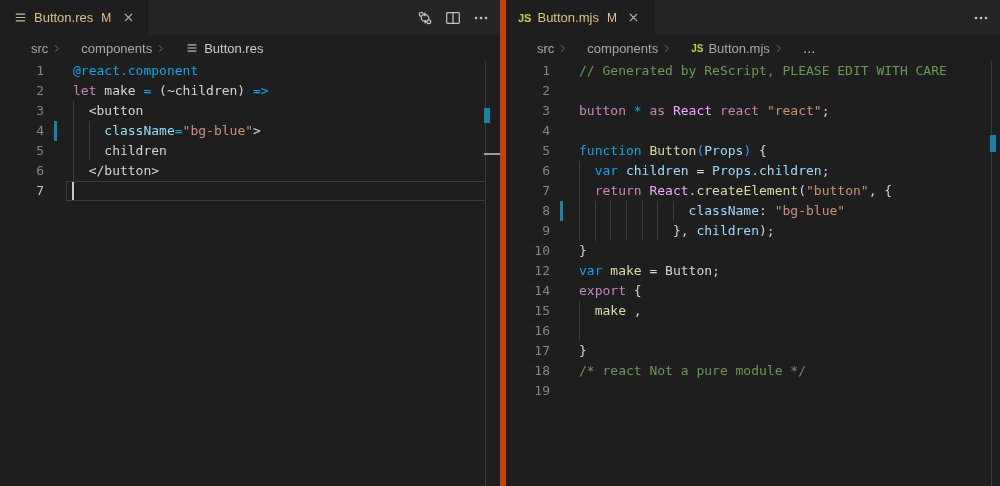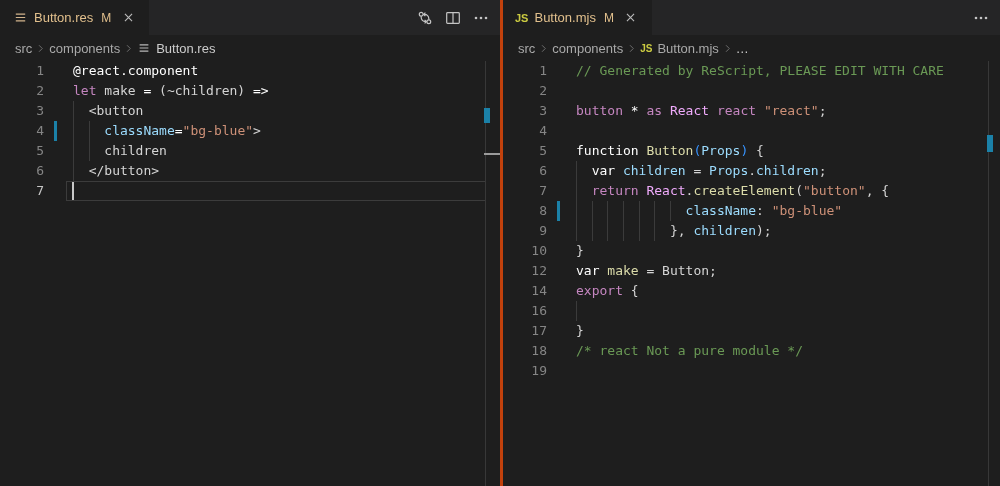--- a/index.html
+++ b/index.html
@@ -2,56 +2,56 @@
 <html><head>
 <meta charset="utf-8">
 <style>
   * { margin:0; padding:0; box-sizing:border-box; }
   html,body { background:#1e1e1e; }
   body { width:1000px; height:486px; overflow:hidden;
          font-family:"Liberation Sans", sans-serif; }
   .window { position:relative; width:1000px; height:486px; background:#1e1e1e; display:flex; }
 
   .pane { position:relative; width:500px; height:486px; background:#1e1e1e; }
-  .pane.right { border-left:3px solid #c2410c; }
+  .pane.right { border-left:6px solid #c2410c; }
 
   
   .tab-bar { position:relative; height:35px; background:#252526; display:flex; }
   .tab { height:35px; display:flex; align-items:center; gap:6px; padding:0 10px 0 12px;
          background:#1e1e1e; color:#e2c08d; font-size:13px; cursor:pointer; }
   .tab-label { white-space:nowrap; }
   .tab-mod { color:#e2c08d; font-size:12px; margin-left:2px; }
   .icon-btn { width:22px; height:24px; display:flex; align-items:center; justify-content:center; }
   .icon-btn svg { display:block; }
   .actions { position:absolute; right:8px; top:0; height:35px; display:flex; align-items:center; gap:6px; }
   .stroke { stroke:#c5c5c5; stroke-width:1.3; fill:none; }
   .fillc  { fill:#c5c5c5; }
   .close-x svg { stroke:#bbbbbb; }
 
   
   .breadcrumbs { height:26px; display:flex; align-items:center; padding-left:15px;
                  font-size:13px; color:#a9a9a9; background:#1e1e1e; }
-  .bc-item { display:flex; align-items:center; gap:5px; cursor:pointer; white-space:nowrap; }
+  .bc-item { display:flex; align-items:center; gap:5px; cursor:pointer; white-space:nowrap;margin-left:16px; }
   .bc-item.last { color:#cccccc; }
   .bc-chevron { margin:0 2px; display:flex; }
   .js-badge { font-size:10px; font-weight:bold; color:#cbcb41; letter-spacing:0; }
   .tab .js-badge { font-size:11px; }
 
   
   .editor-body { position:relative; height:425px; overflow:hidden; }
   .lines { position:absolute; left:0; top:0; right:0; bottom:0;
            font-family:"DejaVu Sans Mono","Liberation Mono",monospace; font-size:13px; }
   .code-line { display:flex; height:20px; line-height:20px; }
   .ln { width:44px; flex:none; text-align:right; color:#858585; user-select:none; }
   .ln.active { color:#c6c6c6; }
   .lc { position:relative; flex:1; padding-left:29px; white-space:pre; color:#d4d4d4; }
   .guide { position:absolute; top:0; bottom:0; width:1px; background:#3b3b3b; }
 
   .tk-kwp { color:#C586C0; } 
-  .tk-kwb { color:#ffffff; } 
+  .tk-kwb { color:#0ea5e9; } 
   .tk-var { color:#9CDCFE; }
   .tk-fn  { color:#DCDCAA; }
   .tk-cls { color:#f0abfc; }
   .tk-str { color:#CE9178; }
   .tk-com { color:#6A9955; }
   .tk-pl  { color:#d4d4d4; }
   .tk-pb  { color:#3794ff; }
 
   .gutter-mod { position:absolute; left:54px; width:3px; height:20px; background:#1b81a8; }
   .current-line-box { position:absolute; left:66px; width:420px; height:20px;
@@ -292,20 +292,24 @@
           </div>
           <div class="code-line">
             <div class="ln">12</div>
             <div class="lc"><span class="tk-kwb">var</span><span class="tk-pl"> </span><span class="tk-fn">make</span><span class="tk-pl"> = </span><span class="tk-pl">Button</span><span class="tk-pl">;</span></div>
           </div>
           <div class="code-line">
             <div class="ln">14</div>
             <div class="lc"><span class="tk-kwp">export</span><span class="tk-pl"> {</span></div>
           </div>
           <div class="code-line">
+            <div class="ln">15</div>
+            <div class="lc"><div class="guide" style="left: 29px;"></div><span class="tk-pl">  </span><span class="tk-fn">make</span><span class="tk-pl"> ,</span></div>
+          </div>
+          <div class="code-line">
             <div class="ln">16</div>
             <div class="lc"><div class="guide" style="left: 29px;"></div></div>
           </div>
           <div class="code-line">
             <div class="ln">17</div>
             <div class="lc"><span class="tk-pl">}</span></div>
           </div>
           <div class="code-line">
             <div class="ln">18</div>
             <div class="lc"><span class="tk-com">/* react Not a pure module */</span></div>

